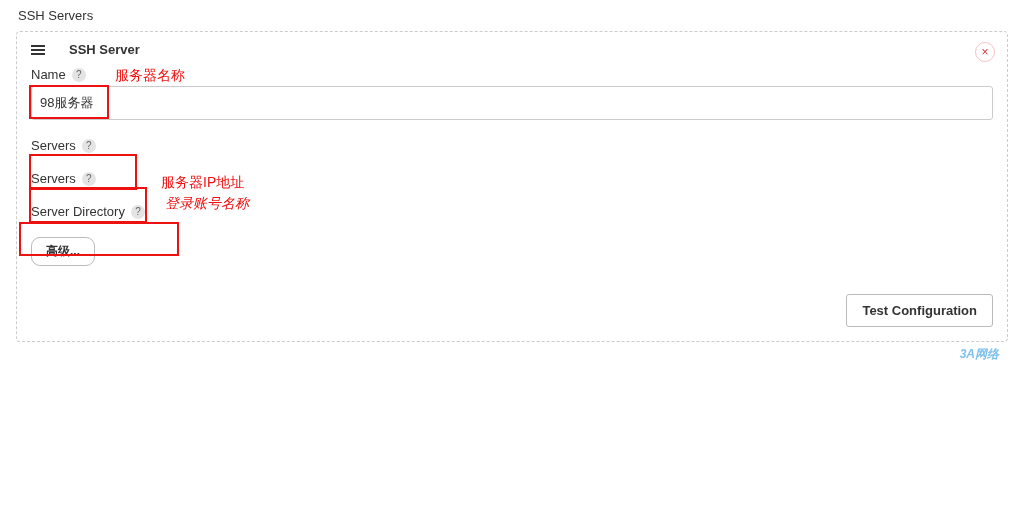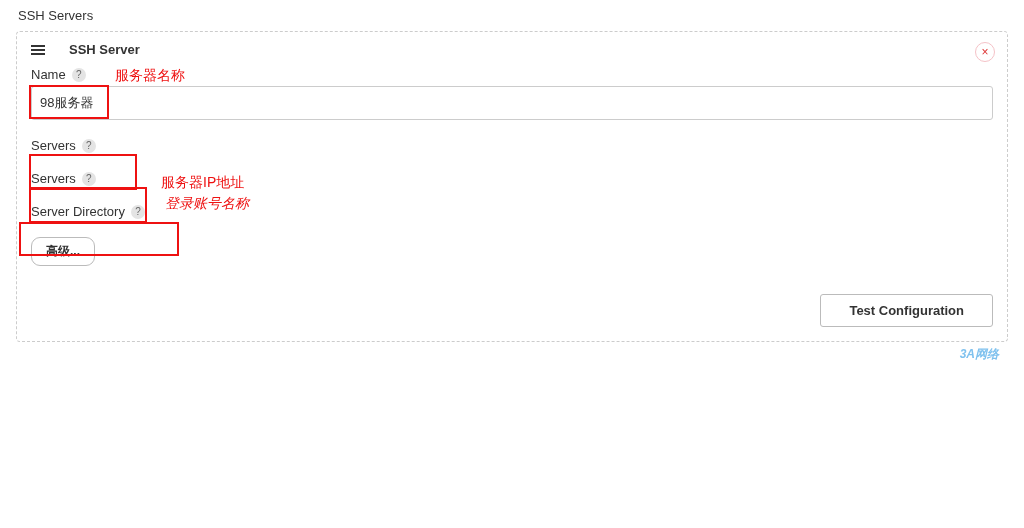--- a/index.html
+++ b/index.html
@@ -115,21 +115,21 @@
   }
   .footer-row {
     display: flex;
     justify-content: flex-end;
     margin-top: 28px;
   }
   .test-btn {
     border: 1px solid #bbb;
     background: #fff;
     border-radius: 3px;
-    padding: 8px 28px;
+    padding: 8px 15px;
     font-size: 13px;
     font-weight: 600;
     color: #333;
     cursor: pointer;
   }
   .watermark {
     position: absolute;
     right: 8px;
     bottom: -22px;
     font-size: 12px;

